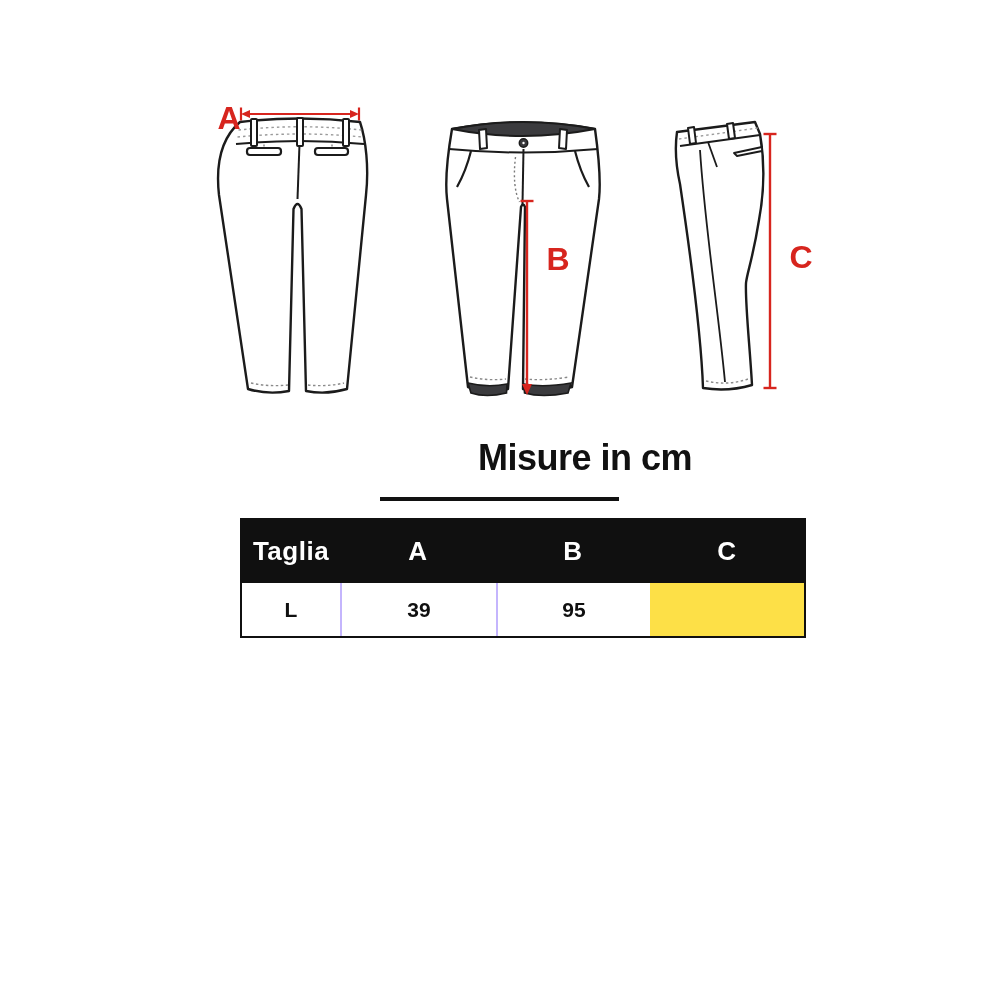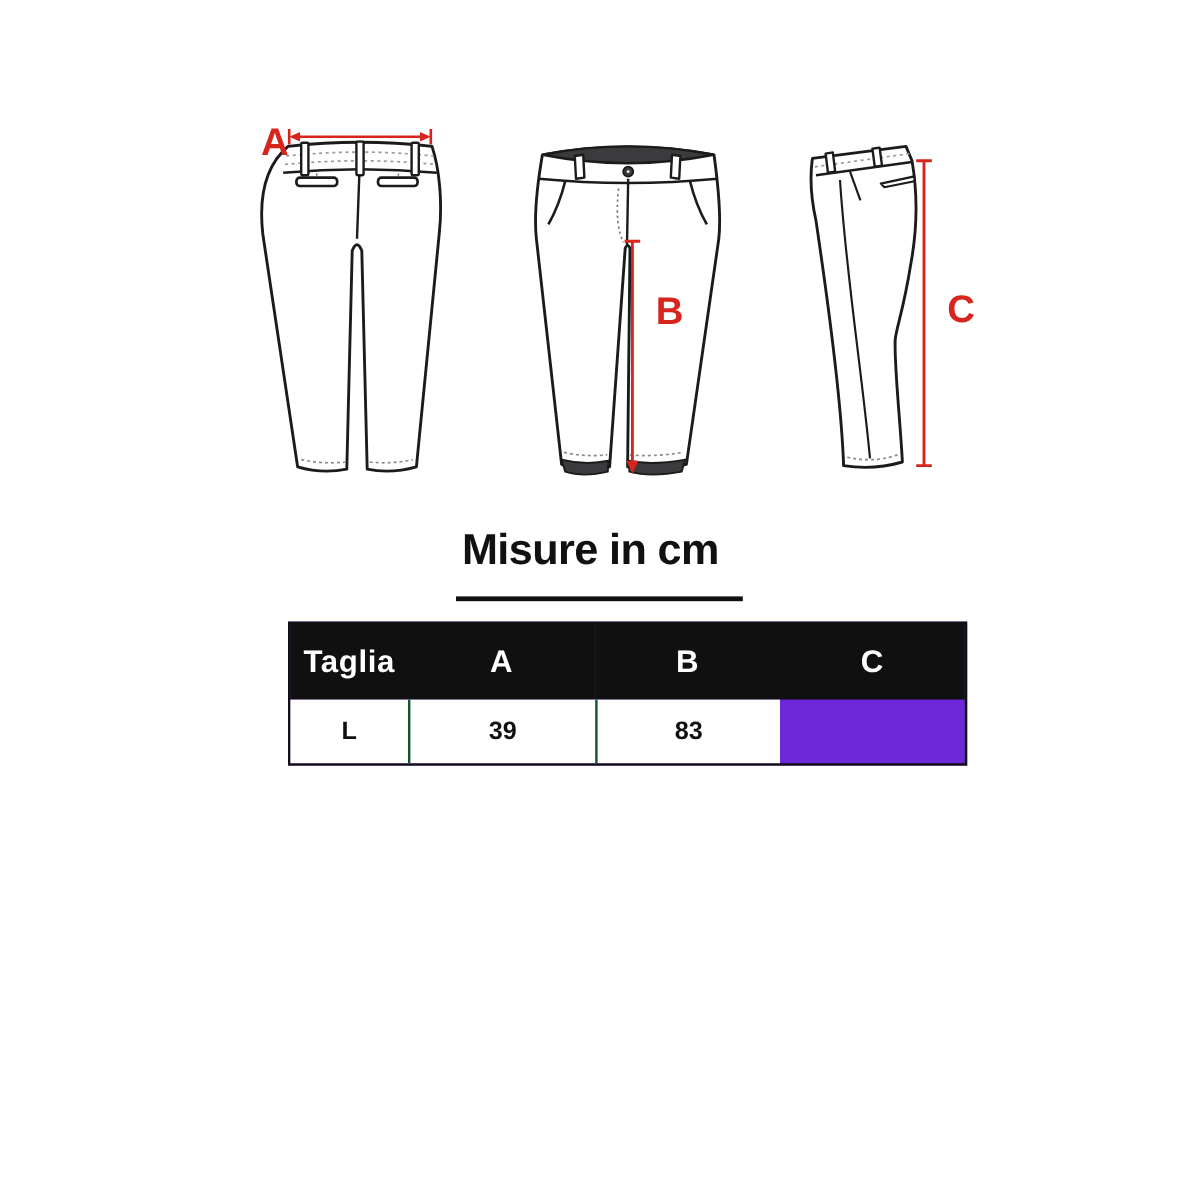--- a/index.html
+++ b/index.html
@@ -14,42 +14,42 @@
   .m-label{
     position:absolute;width:40px;text-align:center;
     color:#d7251e;font-weight:bold;font-size:32px;line-height:36px;
     user-select:none;
   }
   .m-label-a{left:209px;top:100px;}
   .m-label-b{left:538px;top:241px;}
   .m-label-c{left:781px;top:239px;}
   .title{
     position:absolute;left:292px;top:437px;width:400px;
-    text-align:center;font-size:36px;font-weight:bold;color:#111111;
+    text-align:right;font-size:36px;font-weight:bold;color:#111111;
     letter-spacing:-0.5px;margin:0;
   }
   .title-underline{
     position:absolute;left:380px;top:497px;width:239px;height:4px;background:#111111;
   }
   .size-table{
     position:absolute;left:240px;top:518px;
     display:grid;
     grid-template-columns:98px 156px 154px 154px;
     grid-template-rows:63px 53px;
-    border:2px solid #101010;background:#6d28d9;
+    border:2px solid #101010;background:#fde047;
   }
   .header-cell{
     background:#101010;color:#ffffff;
     display:flex;align-items:center;justify-content:center;
     font-weight:bold;font-size:26px;letter-spacing:0.5px;
   }
   .data-cell{
     display:flex;align-items:center;justify-content:center;
     font-weight:bold;font-size:21px;color:#101010;
-    border-left:2px solid #14532d;background:#ffffff;
+    border-left:2px solid #c4b5fd;background:#ffffff;
   }
   .data-cell.first{border-left:none;}
 </style>
 </head>
 <body>
 
 <div class="canvas">
 
   <svg class="drawing svg-back" width="175" height="312" viewBox="0 0 175 312">
 
@@ -169,16 +169,16 @@
   <div class="title-underline"></div>
 
   <div class="size-table">
     <div class="header-cell">Taglia</div>
     <div class="header-cell">A</div>
     <div class="header-cell">B</div>
     <div class="header-cell">C</div>
 
     <div class="data-cell first">L</div>
     <div class="data-cell">39</div>
-    <div class="data-cell">83</div>
+    <div class="data-cell">95</div>
   </div>
 
 </div>
 
 </body></html>

